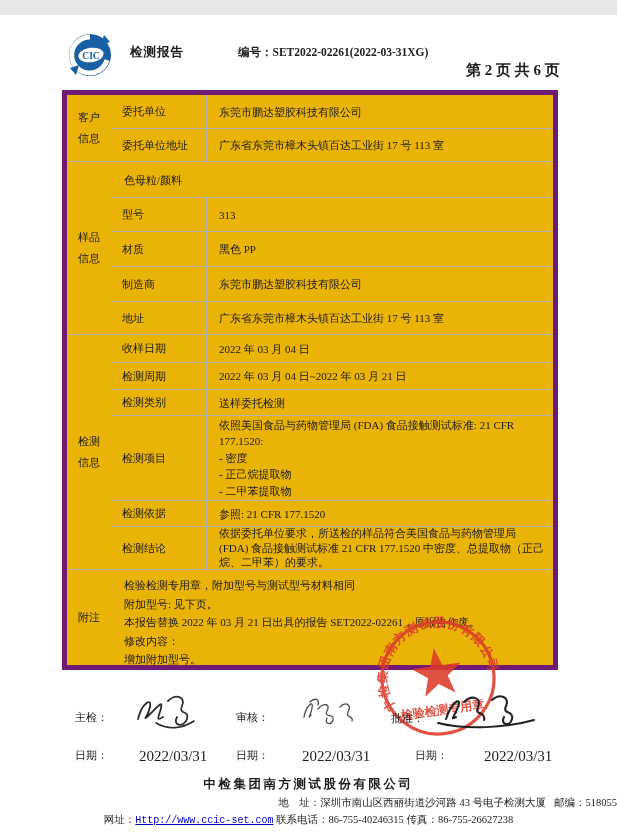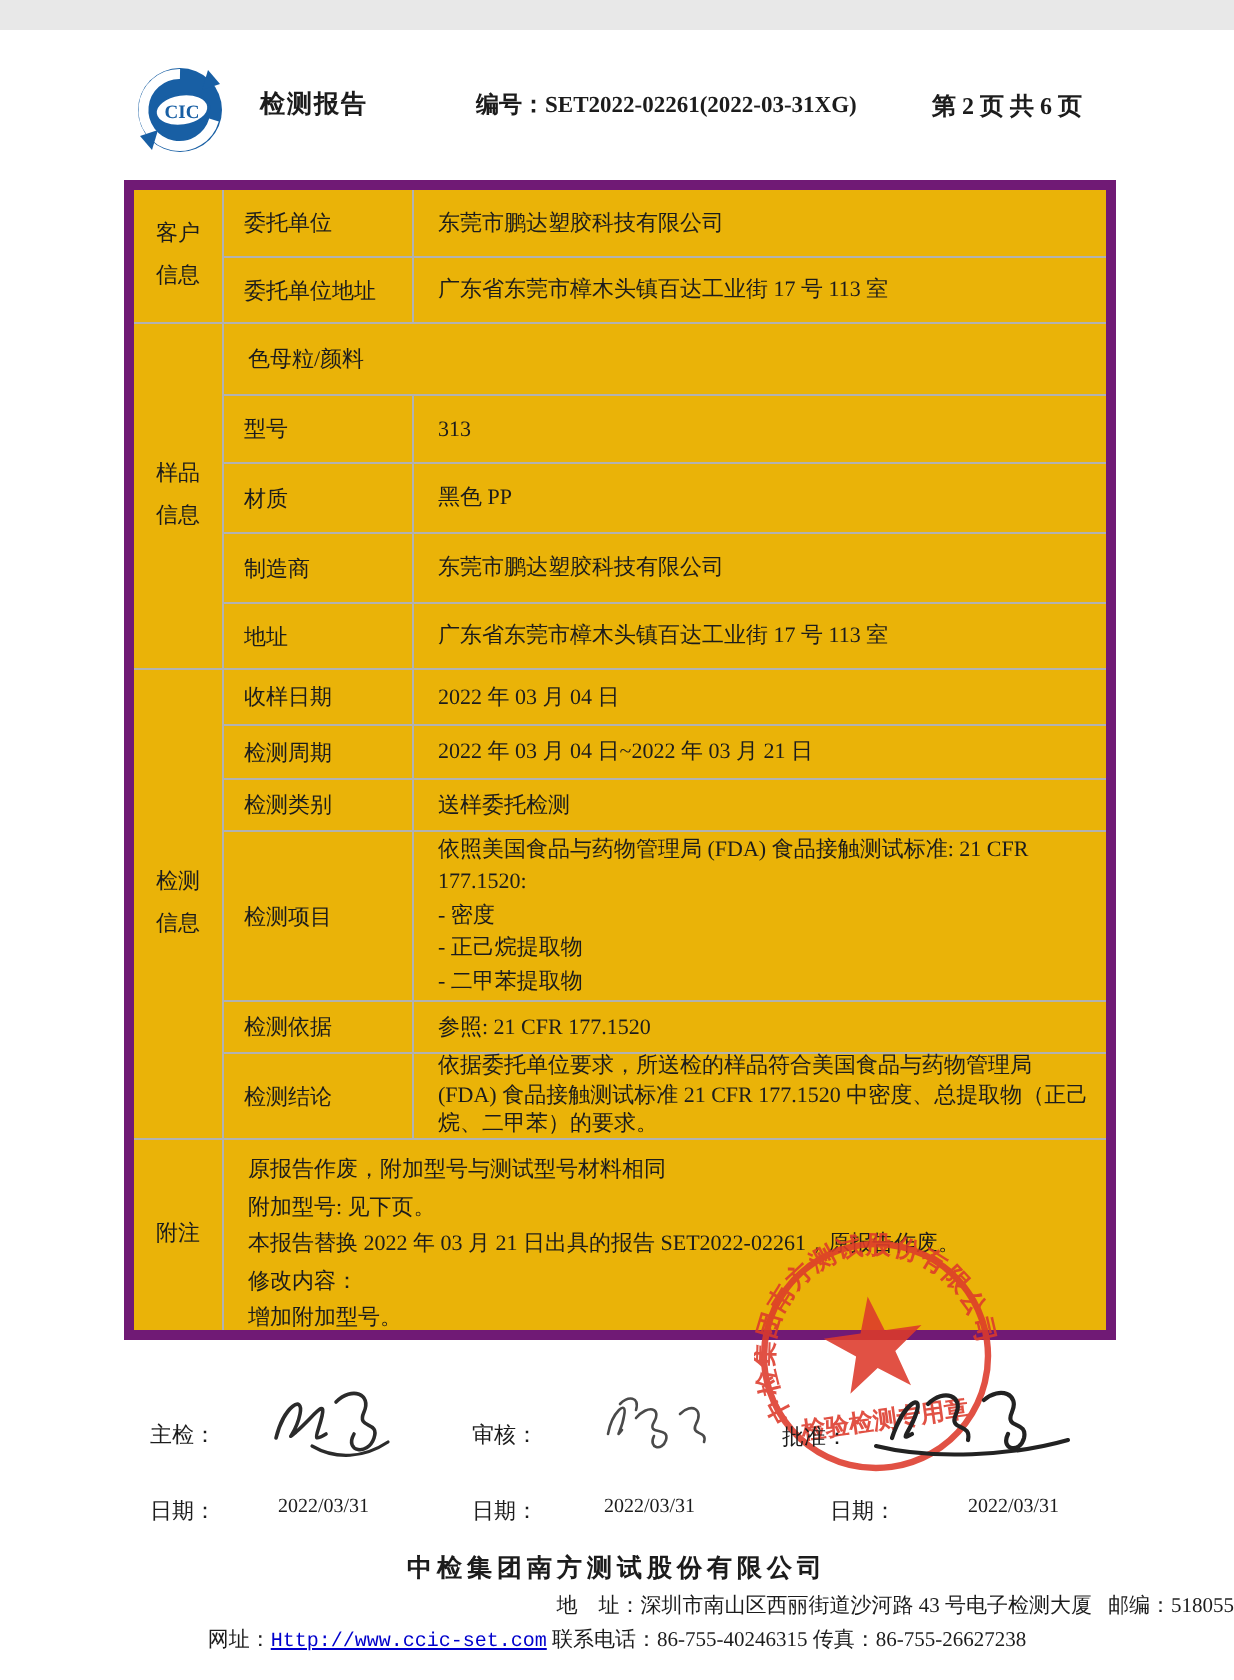--- a/index.html
+++ b/index.html
@@ -5,21 +5,21 @@
   html,body { margin:0; padding:0; background:#e8e8e8; }
   .page {
     position:relative; width:617px; height:840px; margin:15px auto;
     background:#ffffff; overflow:hidden;
     font-family:"Liberation Serif","DejaVu Serif",serif; color:#1c1c1c;
   }
   
   .hdr-logo { position:absolute; left:64px; top:16px; }
   .hdr-title { position:absolute; left:130px; top:29px; font-size:12.5px; font-weight:bold; letter-spacing:1px; }
   .hdr-no { position:absolute; left:238px; top:30px; font-size:11.5px; font-weight:bold; }
-  .hdr-page { position:absolute; left:466px; top:30px; font-size:12px; font-weight:bold; }
+  .hdr-page { position:absolute; left:466px; top:46px; font-size:15px; font-weight:bold; }
   
   .report-table { position:absolute; left:62px; top:75px; width:496px; box-sizing:border-box;
     border:5px solid #701a75; background:#eab308; }
   .section { display:flex; border-top:1px solid #b2b2b2; }
   .section.first { border-top:none; }
   .sec-label { flex:0 0 45px; border-right:1px solid #b2b2b2; display:flex; align-items:center;
     justify-content:center; box-sizing:border-box; font-size:11px; }
   .sec-label span { display:inline-block; width:24px; text-align:center; word-break:break-all;
     line-height:21px; }
   .sec-rows { flex:1; display:flex; flex-direction:column; min-width:0; }
@@ -31,21 +31,21 @@
     box-sizing:border-box; font-size:11px; line-height:14px; min-width:0; }
   .cell-value.multiline { flex-direction:column; align-items:flex-start; justify-content:center;
     line-height:16.5px; }
   .note-cell { flex:1; padding:6px 10px 4px 12px; box-sizing:border-box; font-size:11px;
     line-height:18.5px; min-width:0; }
   .note-line { white-space:normal; }
   
   .sig-label { position:absolute; font-size:11px; }
   .sig-svg { position:absolute; z-index:6; }
   .date-label { position:absolute; top:733px; font-size:11px; }
-  .date-value { position:absolute; top:733px; font-size:10px; }
+  .date-value { position:absolute; top:733px; font-size:15px; }
   
   .stamp { position:absolute; left:377px; top:600px; z-index:4; opacity:0.88; }
   
   .ftr-company { position:absolute; left:0; right:0; top:761px; text-align:center;
     font-size:12.5px; font-weight:bold; letter-spacing:2.5px; }
   .ftr-line2 { position:absolute; left:0; right:0; top:781px; text-align:right; font-size:10.5px; }
   .ftr-line3 { position:absolute; left:0; right:0; top:798px; text-align:center; font-size:10.5px; }
   .ftr-link { color:#0000cc; font-family:"Liberation Mono","DejaVu Sans Mono",monospace; font-size:10px; }
   .sp { display:inline-block; width:8px; }
 </style>
@@ -146,21 +146,21 @@
           <div class="cell-value" style="line-height:14.5px;">依据委托单位要求，所送检的样品符合美国食品与药物管理局 (FDA) 食品接触测试标准 21 CFR 177.1520 中密度、总提取物（正己烷、二甲苯）的要求。</div>
         </div>
       </div>
     </div>
 
     <div class="section" style="height:95px;">
       <div class="sec-label">
           <span>附注</span>
         </div>
       <div class="note-cell">
-        <div class="note-line">原报告作废，附加型号与测试型号材料相同</div>
+        <div class="note-line">检验检测专用章，附加型号与测试型号材料相同</div>
         <div class="note-line">附加型号: 见下页。</div>
         <div class="note-line">本报告替换 2022 年 03 月 21 日出具的报告 SET2022-02261，原报告作废。</div>
         <div class="note-line">修改内容：</div>
         <div class="note-line">增加附加型号。</div>
       </div>
     </div>
   </div>
 
   <svg class="stamp" width="122" height="126" viewBox="-61 -63 122 126">
     <g transform="rotate(-8)">

